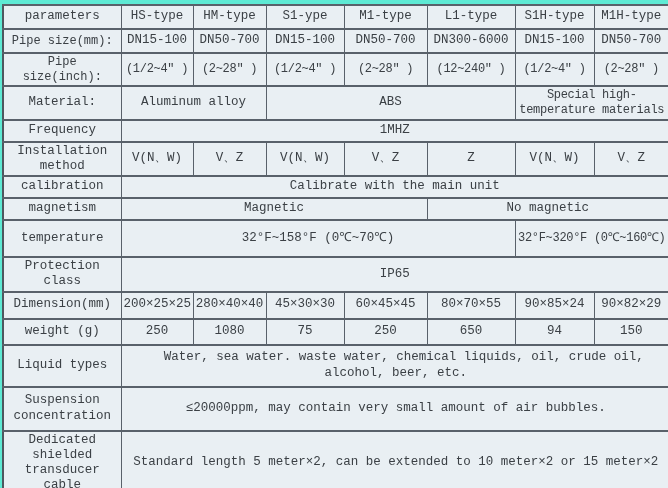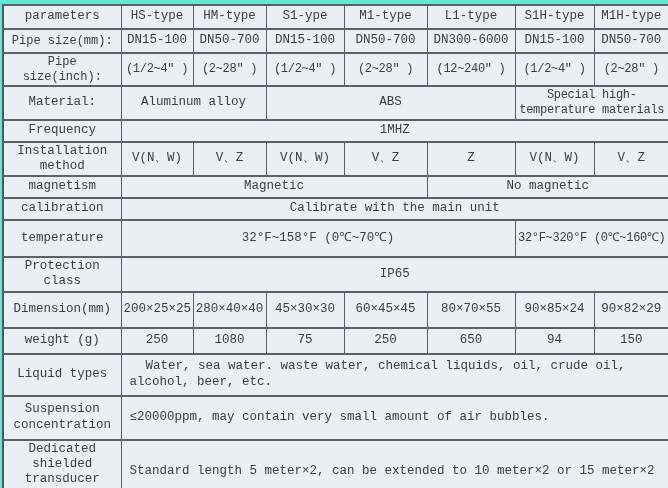--- a/index.html
+++ b/index.html
@@ -14,21 +14,21 @@
     color:#3b4045;
   }
   td, th {
     border:1px solid #59616a;
     border-top-width:2px; border-bottom-width:2px;
     font-size:12.5px; line-height:1.22; font-weight:400;
     text-align:center; vertical-align:middle;
     padding:1px 2px; overflow:hidden;
   }
   table.spec { border:2px solid #4f575f; }
-  .left  { text-align:left; padding-left:8px; padding-right:6px; }
+  .left  { text-align:center; padding-left:8px; padding-right:6px; }
   .indent { text-indent:16px; }
   .tight { font-size:12px; letter-spacing:-0.3px;font-family:Liberation Mono, monospace; }
   .lbl { font-size:12px; padding-left:1px; padding-right:1px;margin-left:8px; }
 </style>
 </head>
 <body>
 
 <div class="sheet">
 <table class="spec">
   <colgroup>
@@ -93,42 +93,42 @@
     <td>V(N、W)</td>
     <td>V、Z</td>
     <td>V(N、W)</td>
     <td>V、Z</td>
     <td>Z</td>
     <td>V(N、W)</td>
     <td>V、Z</td>
   </tr>
 
   <tr style="height:22px">
+    <td>calibration</td>
+    <td colspan="7">Calibrate with the main unit</td>
+  </tr>
+
+  <tr style="height:22px">
     <td>magnetism</td>
     <td colspan="4">Magnetic</td>
     <td colspan="3">No magnetic</td>
-  </tr>
-
-  <tr style="height:22px">
-    <td>calibration</td>
-    <td colspan="7">Calibrate with the main unit</td>
   </tr>
 
   <tr style="height:37px">
     <td>temperature</td>
     <td colspan="5">32°F~158°F (0℃~70℃)</td>
     <td colspan="2" class="tight">32°F~320°F (0℃~160℃)</td>
   </tr>
 
   <tr style="height:22px">
     <td>Protection class</td>
     <td colspan="7">IP65</td>
   </tr>
 
-  <tr style="height:36px">
+  <tr style="height:27px">
     <td>Dimension(mm)</td>
     <td>200×25×25</td>
     <td>280×40×40</td>
     <td>45×30×30</td>
     <td>60×45×45</td>
     <td>80×70×55</td>
     <td>90×85×24</td>
     <td>90×82×29</td>
   </tr>
 

